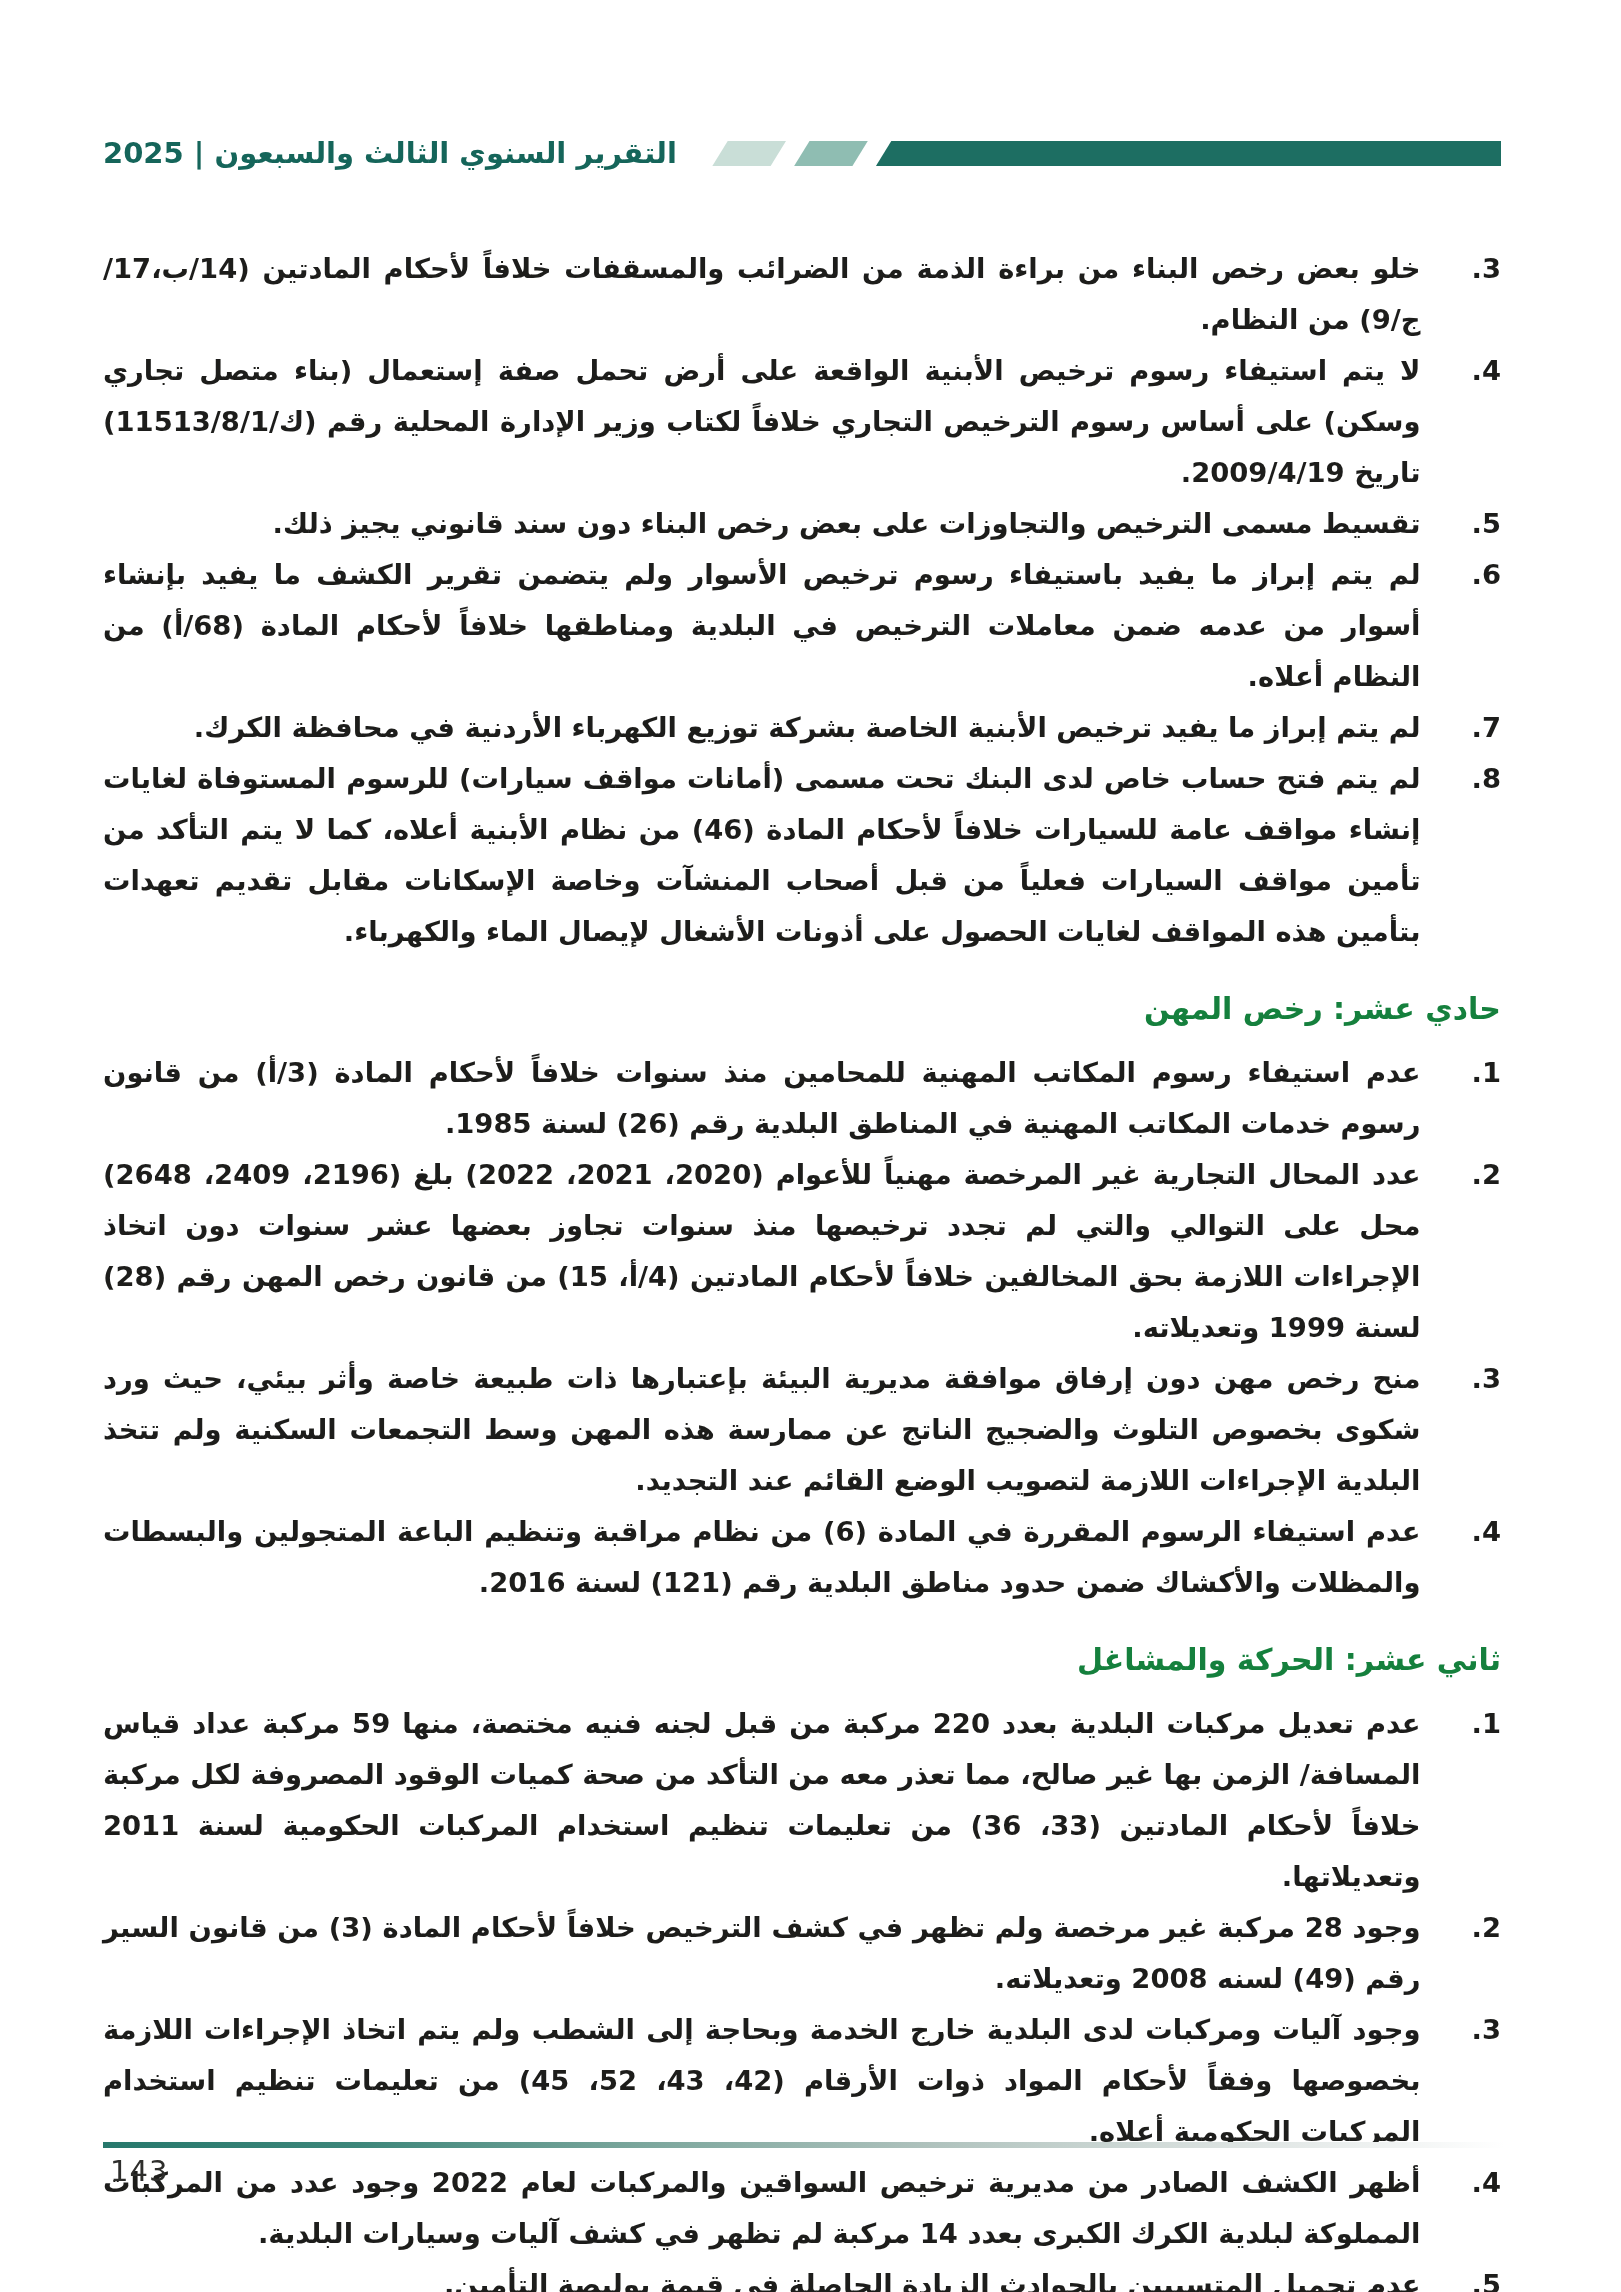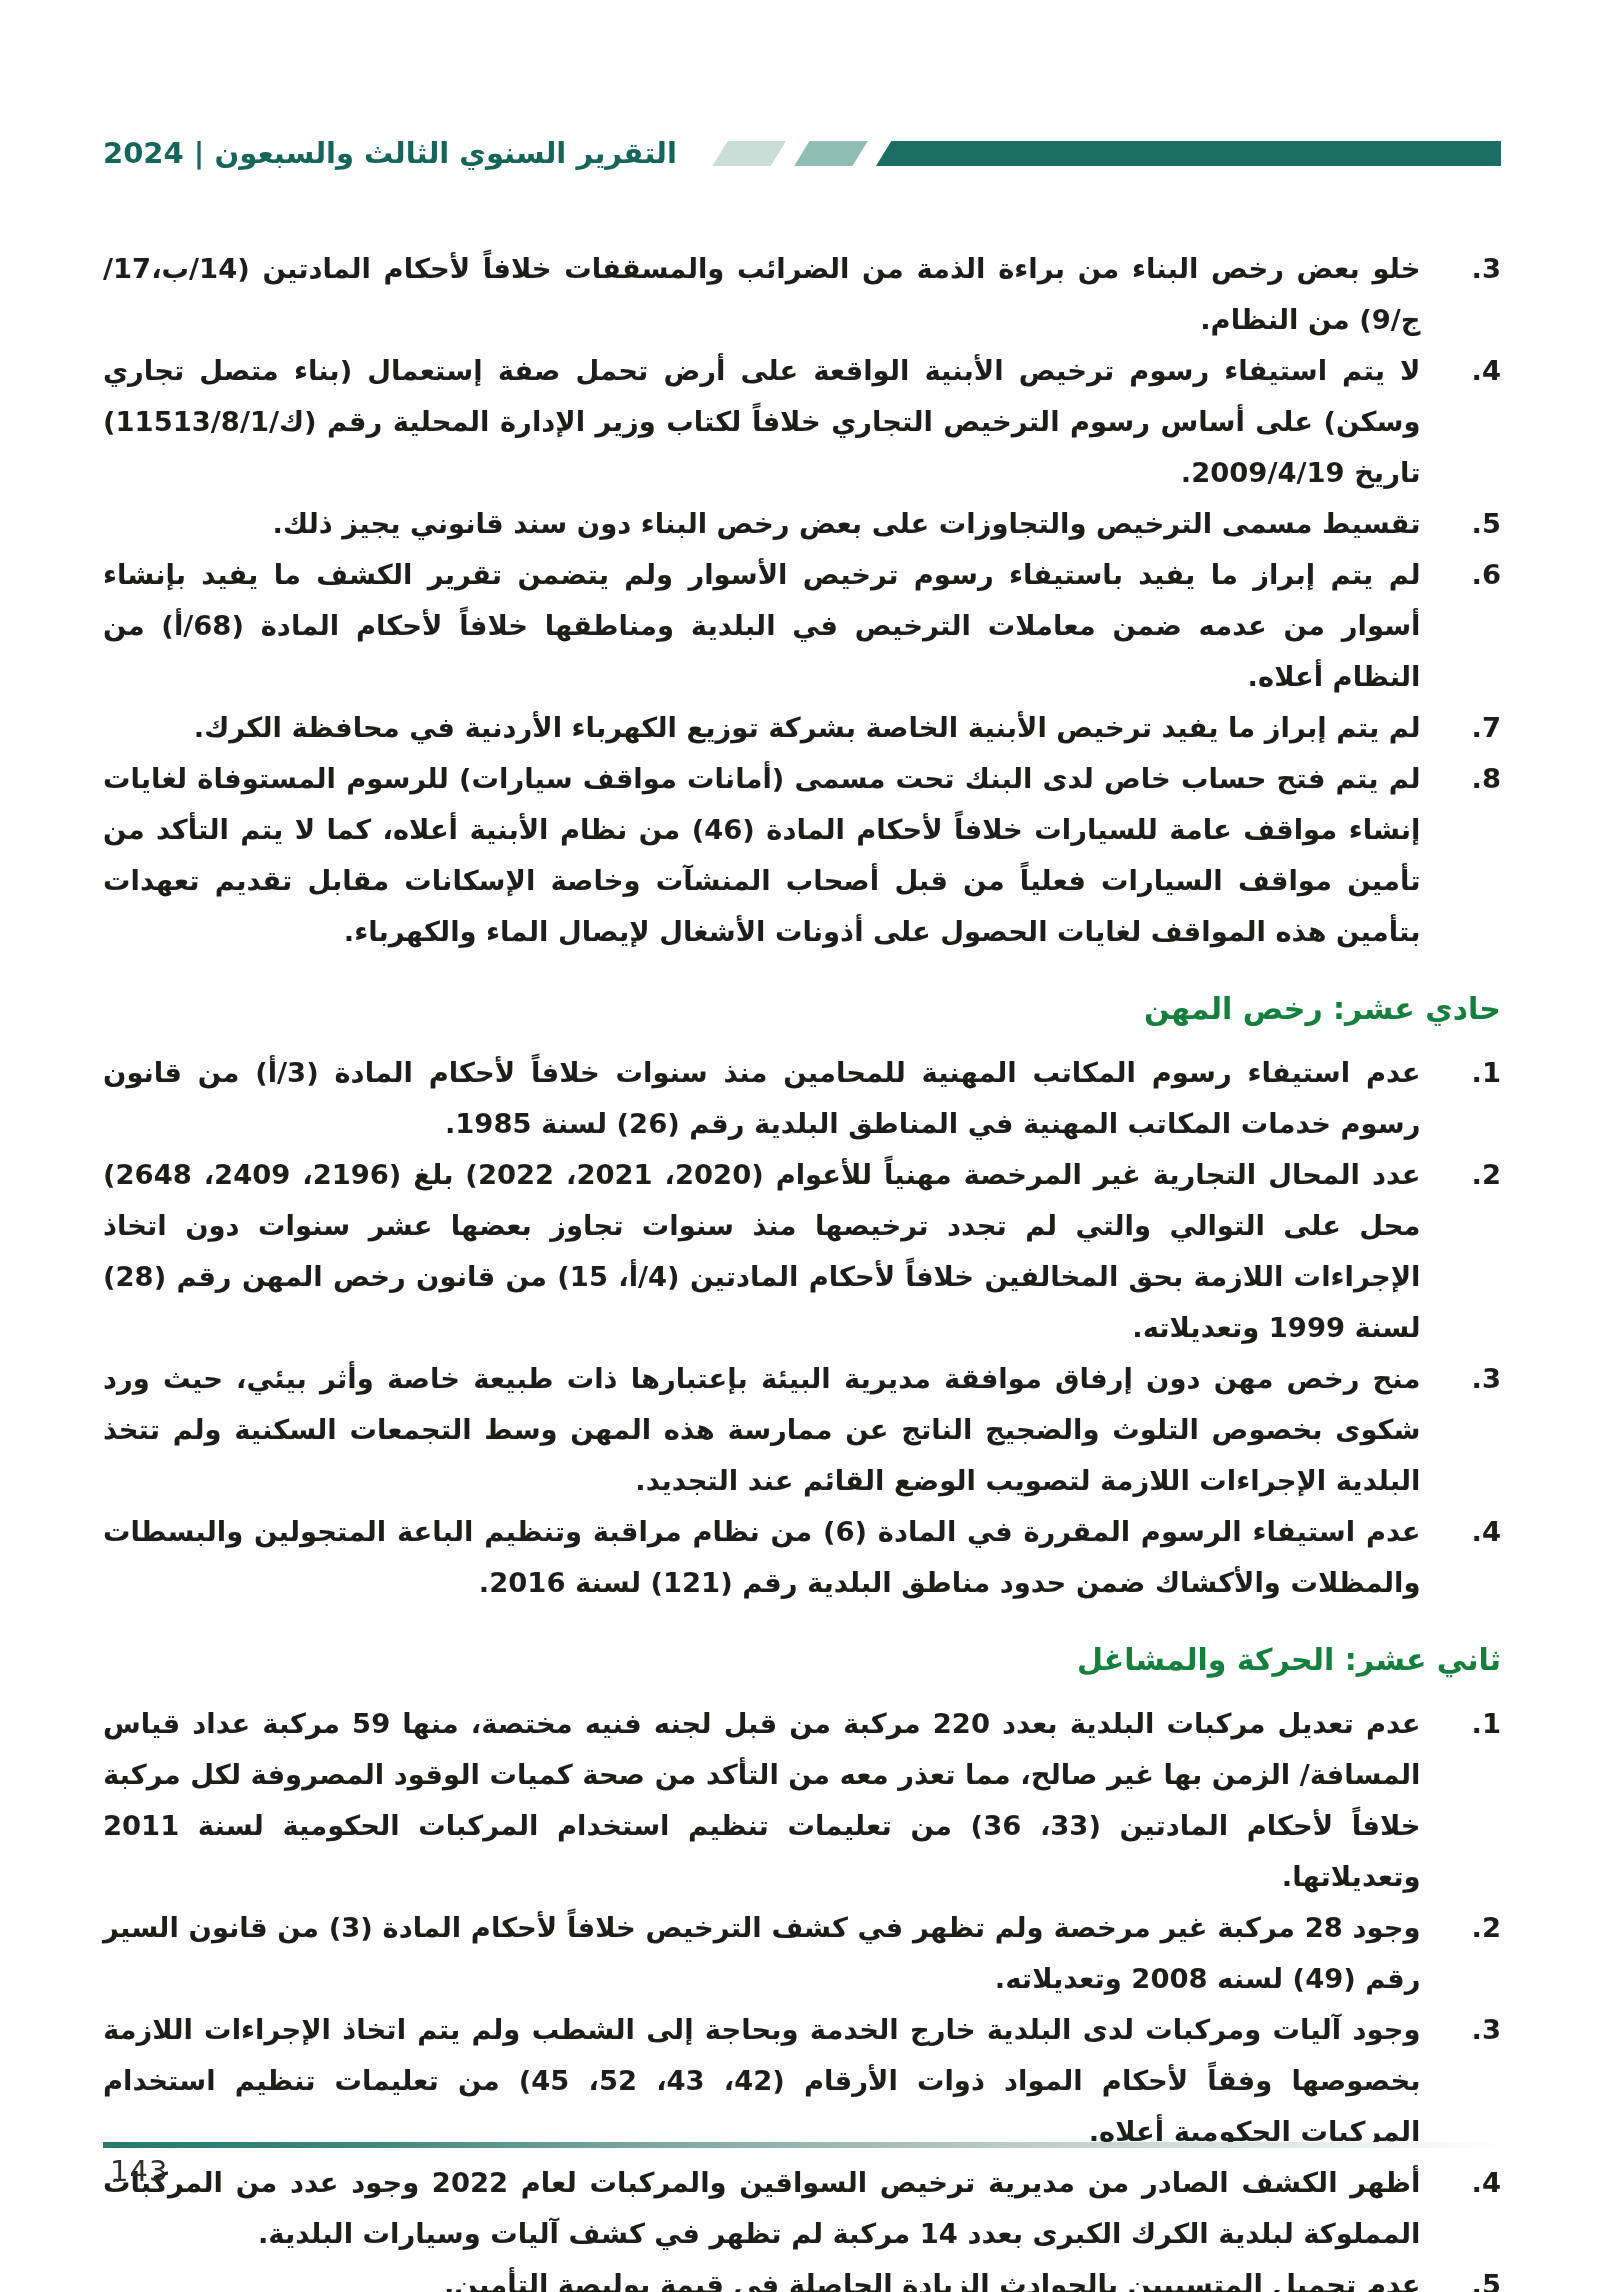--- a/index.html
+++ b/index.html
@@ -67,21 +67,21 @@
     position:absolute;left:110px;top:2154px;
     font-size:29px;color:#2e2e2c;letter-spacing:1px;
   }
 </style>
 </head>
 <body>
 
 <div class="page">
 
   <header class="header">
-    <div class="header-title">التقرير السنوي الثالث والسبعون | 2024</div>
+    <div class="header-title">التقرير السنوي الثالث والسبعون | 2025</div>
     <div class="header-bars">
       <div class="bar bar-light"></div>
       <div class="bar bar-medium"></div>
       <div class="bar bar-dark"></div>
     </div>
   </header>
 
   <main class="content">
 
     <div class="list">

